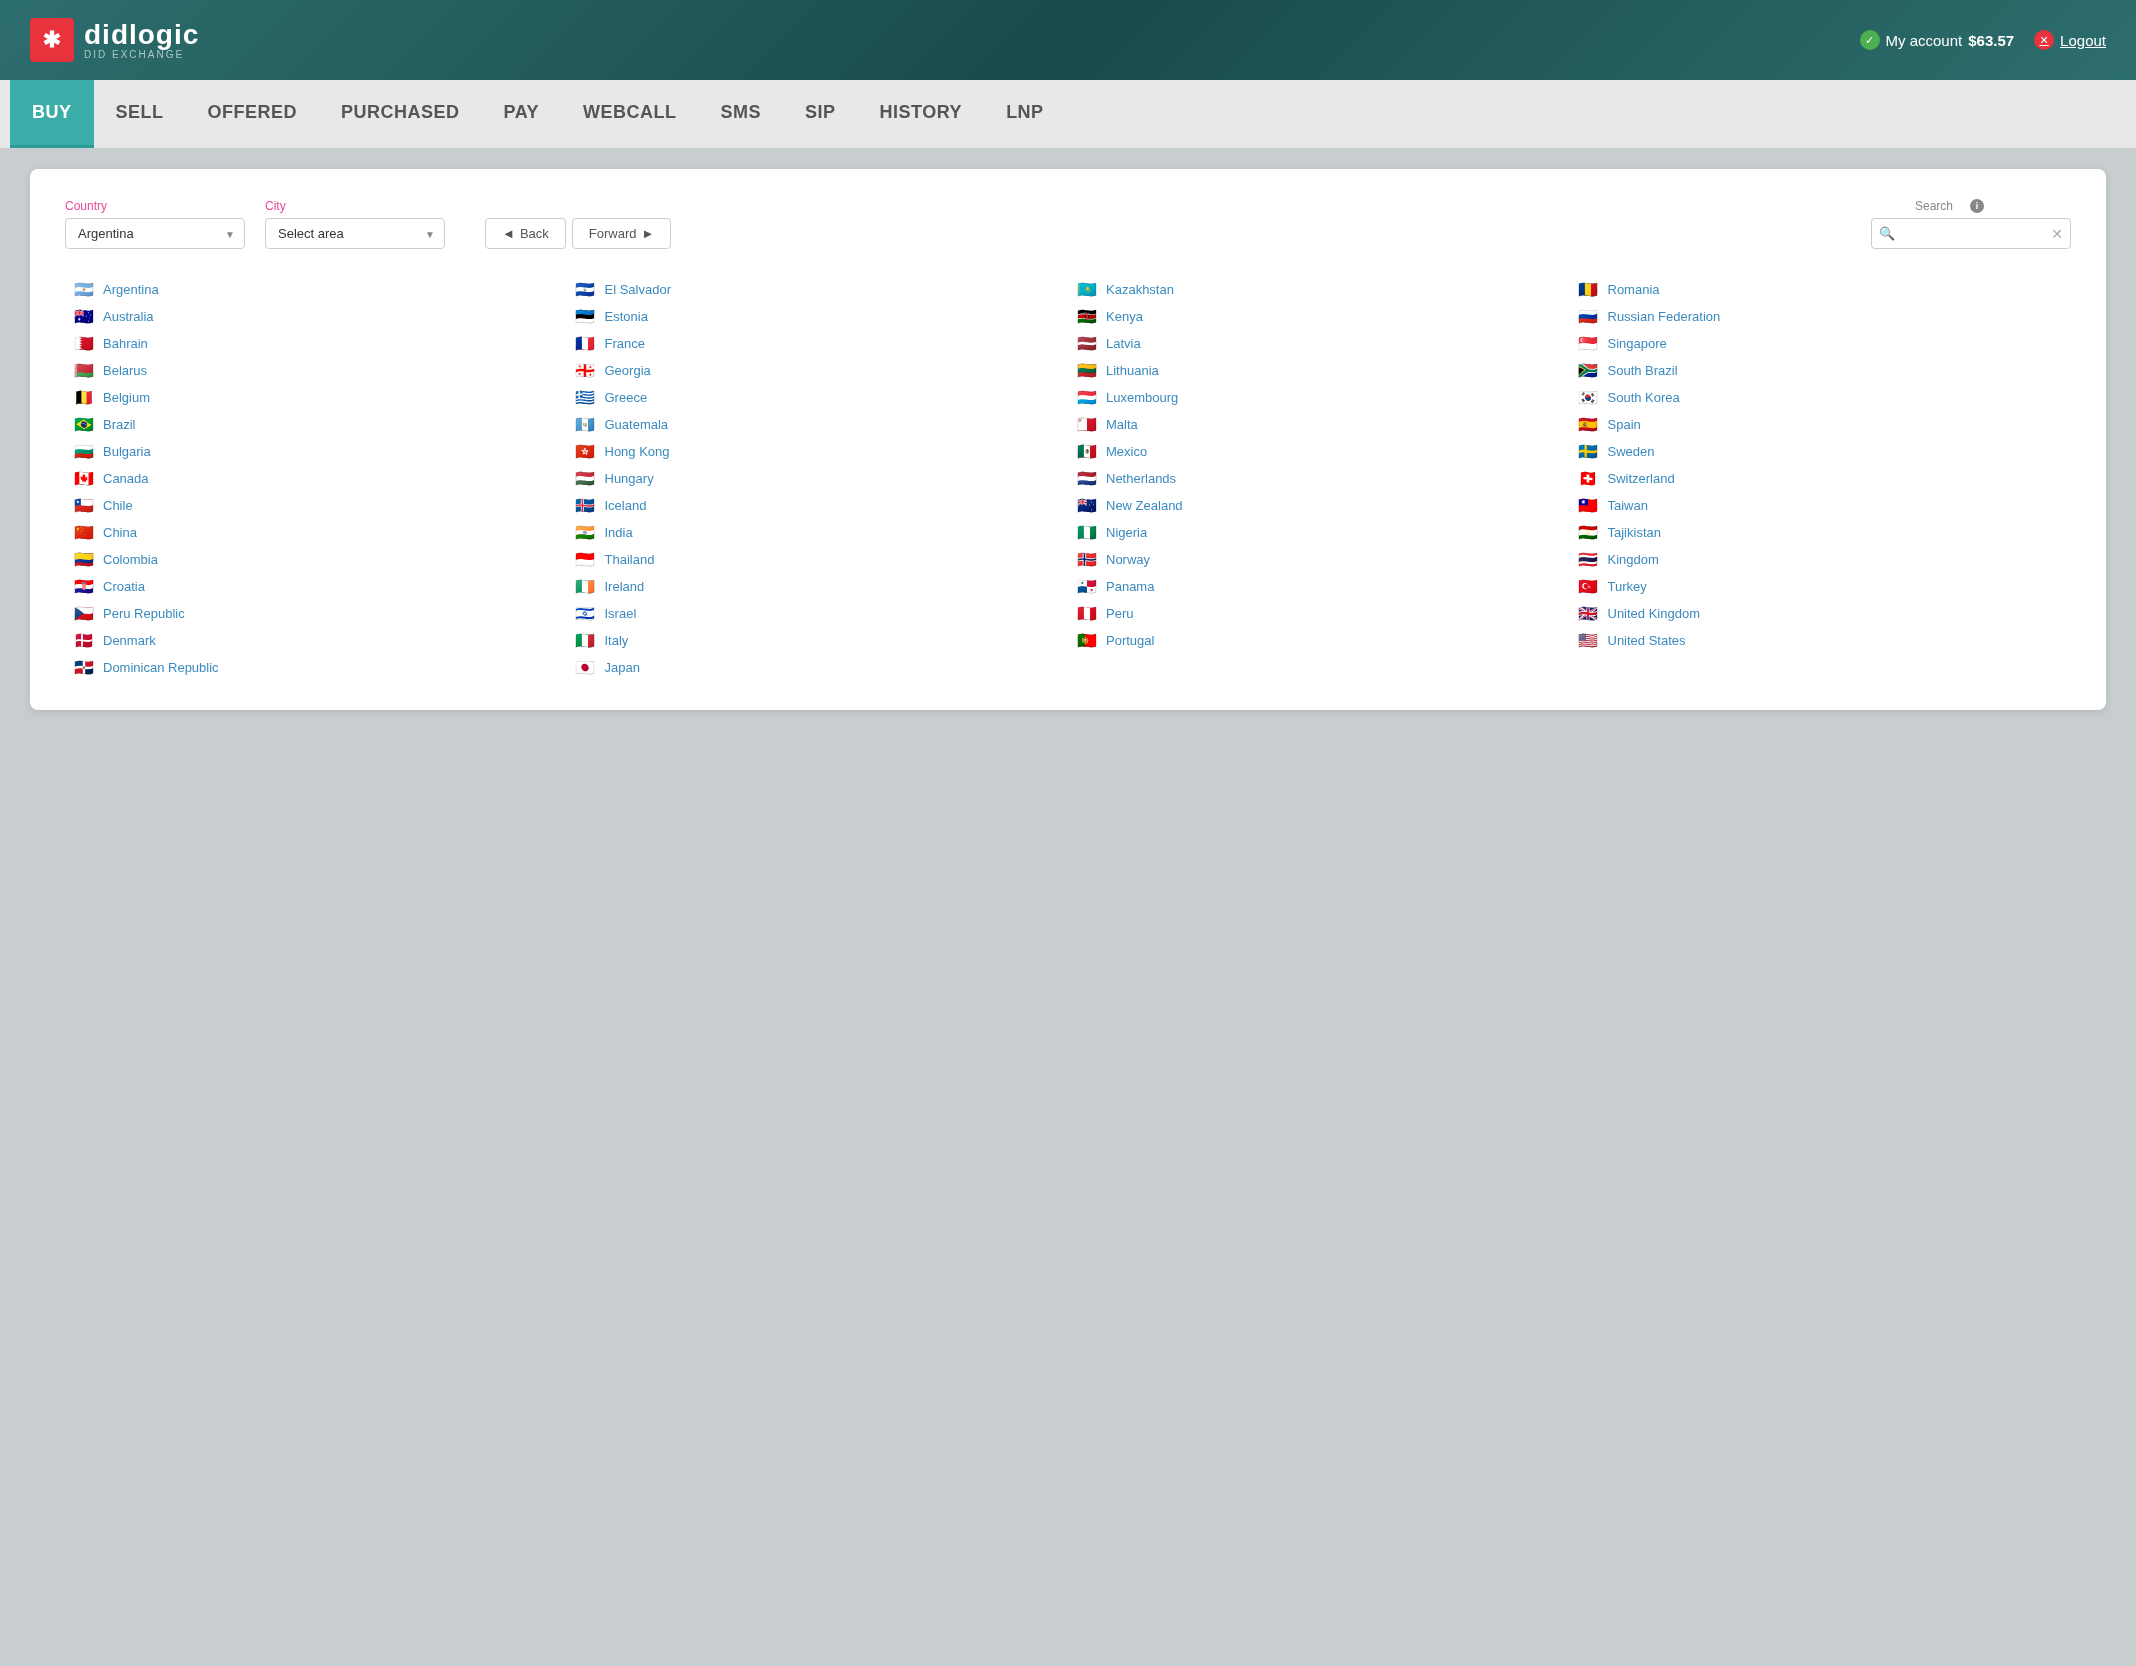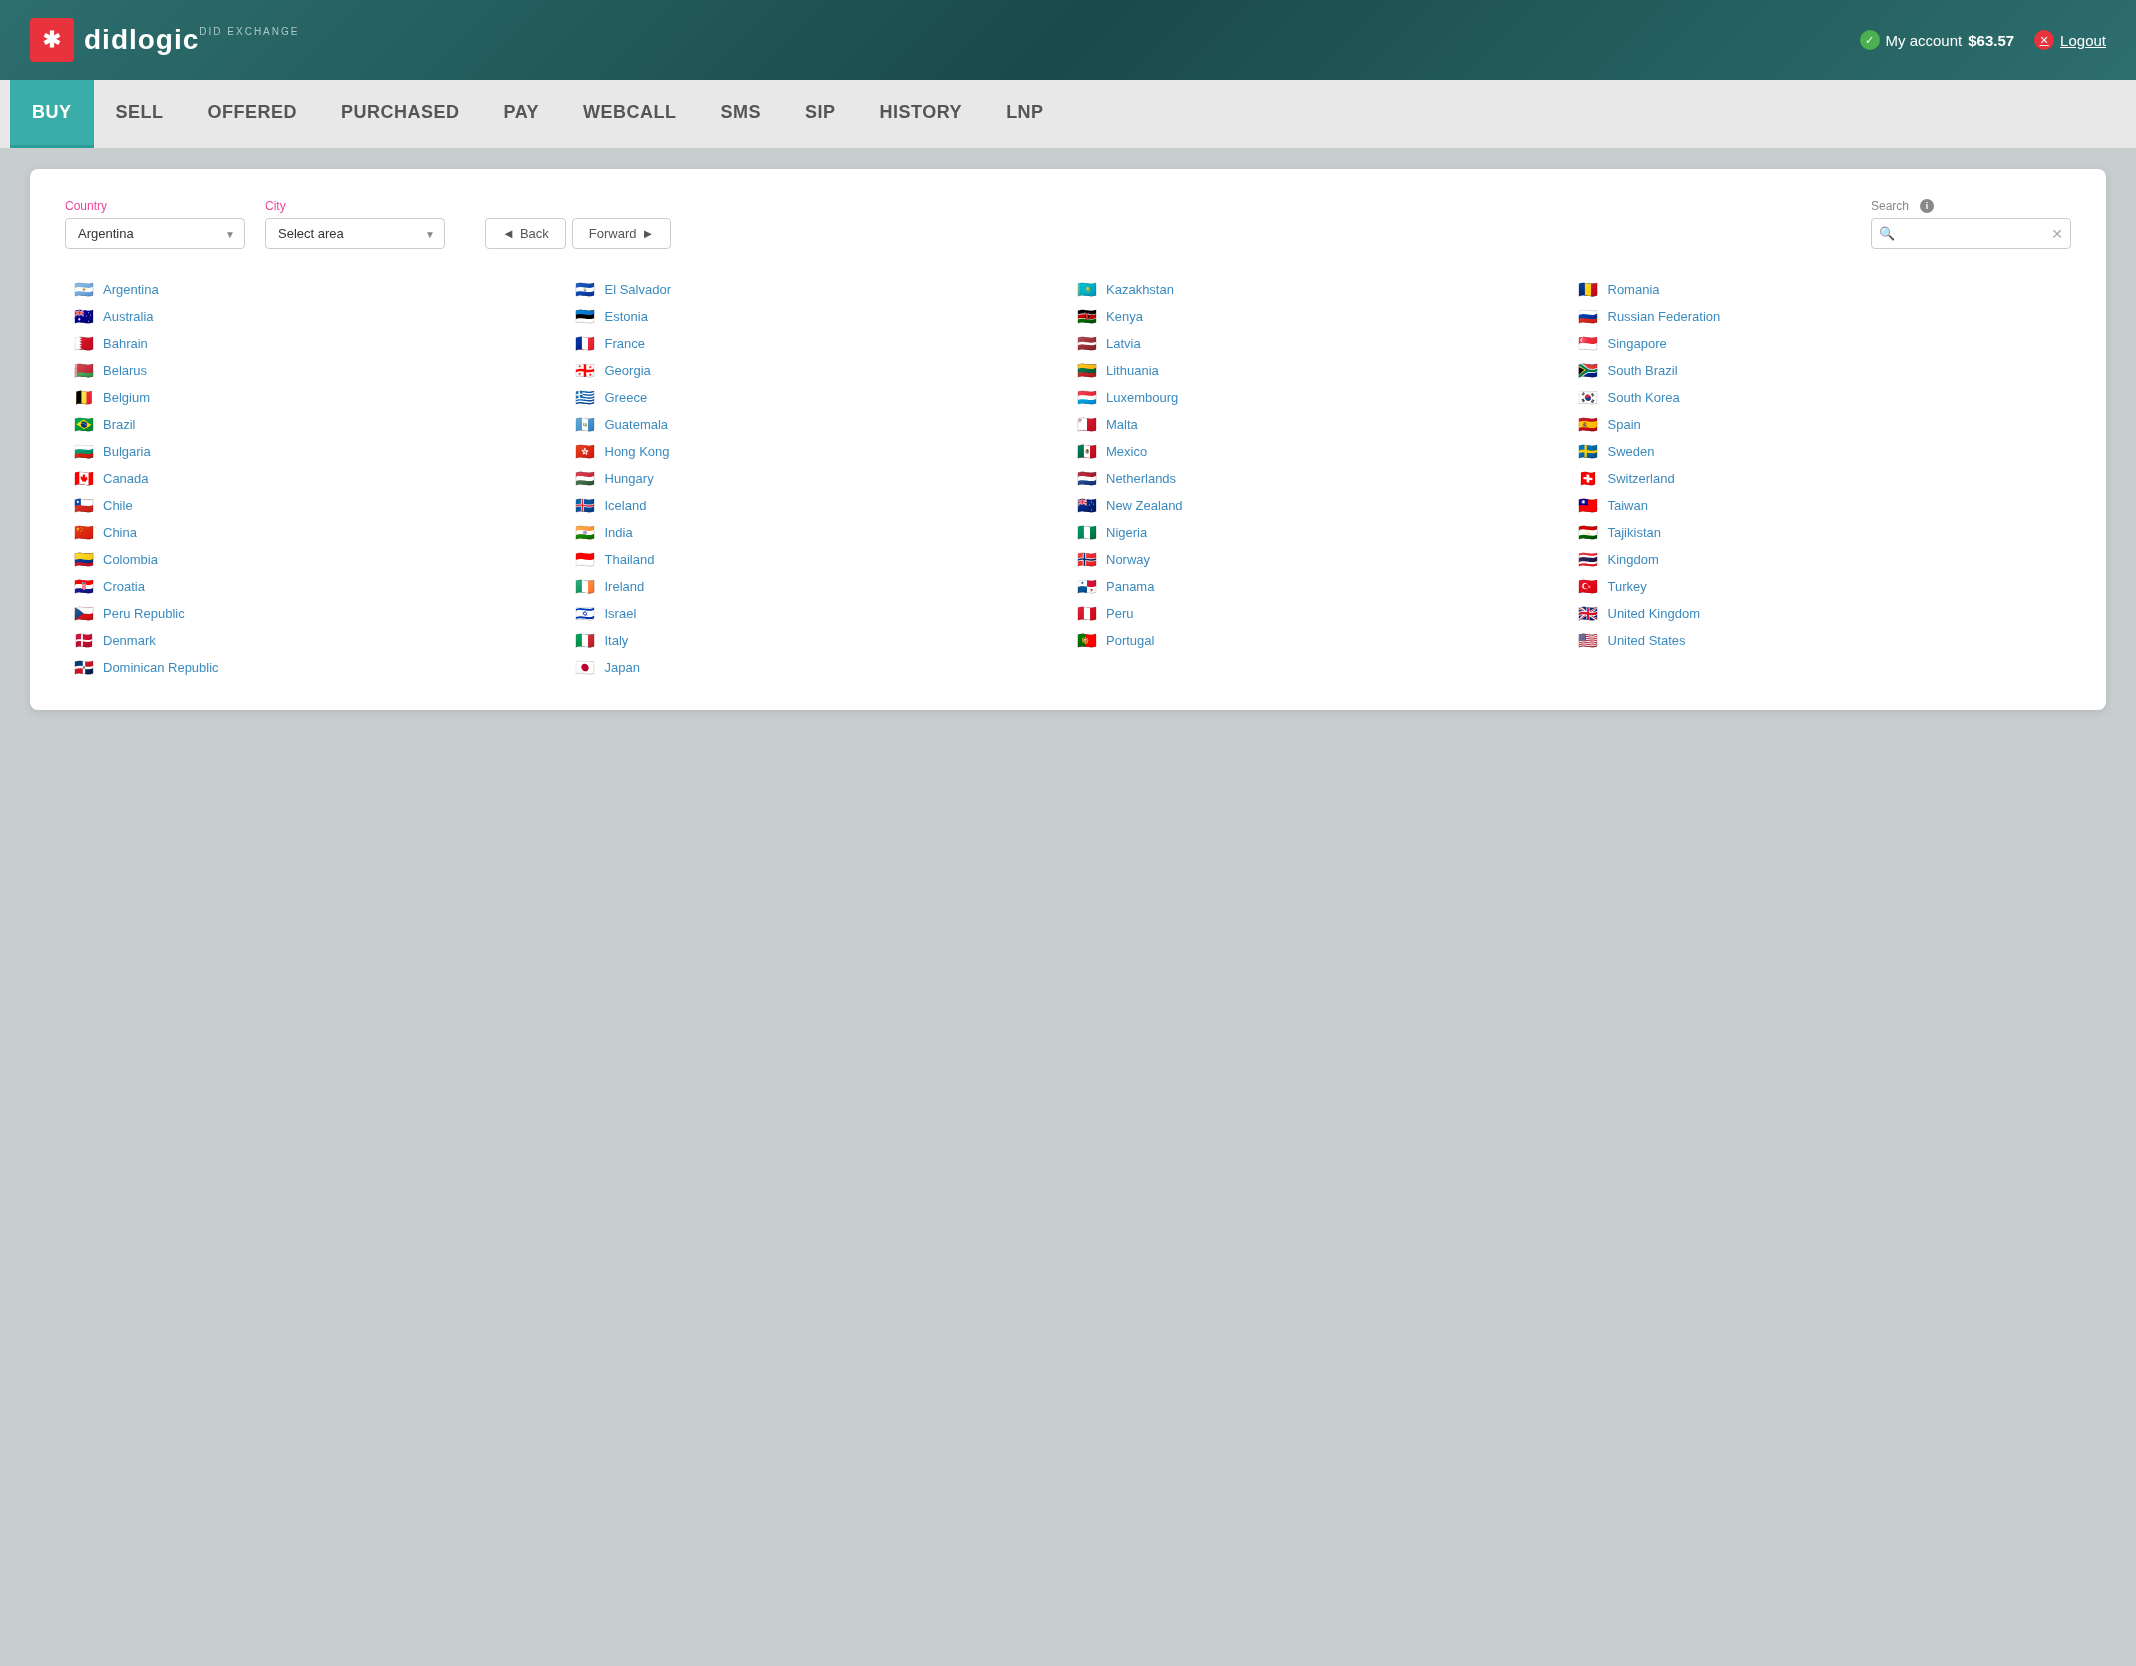--- a/index.html
+++ b/index.html
@@ -34,21 +34,21 @@
       display: flex;
       align-items: center;
       justify-content: center;
       color: white;
       font-size: 22px;
       font-weight: bold;
     }
 
     .logo-text {
       display: flex;
-      flex-direction: row;
+      flex-direction: column;
     }
 
     .logo-name {
       color: white;
       font-size: 28px;
       font-weight: bold;
       line-height: 1;
       letter-spacing: 1px;
     }
 
@@ -257,23 +257,24 @@
       position: absolute;
       right: 8px;
       color: #aaa;
       cursor: pointer;
       font-size: 14px;
     }
 
     .search-label-row {
       display: flex;
       align-items: flex-start;
-      gap: 11px;
+      gap: 17px;
       font-size: 12px;
       color: #888;
+      margin-left: 44px;
     }
 
     .info-icon {
       background: #888;
       color: white;
       border-radius: 50%;
       width: 14px;
       height: 14px;
       display: flex;
       align-items: center;

